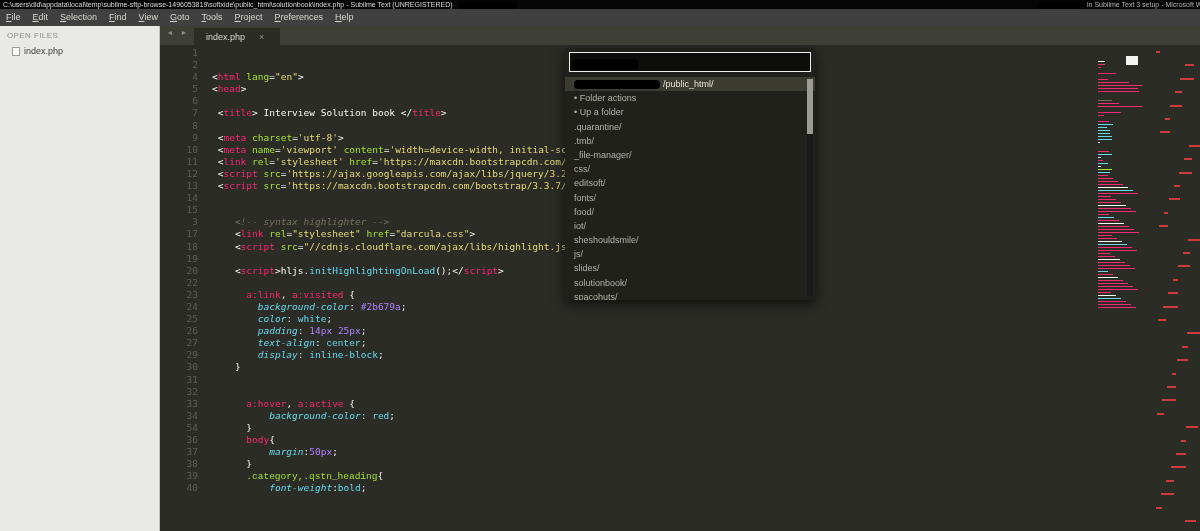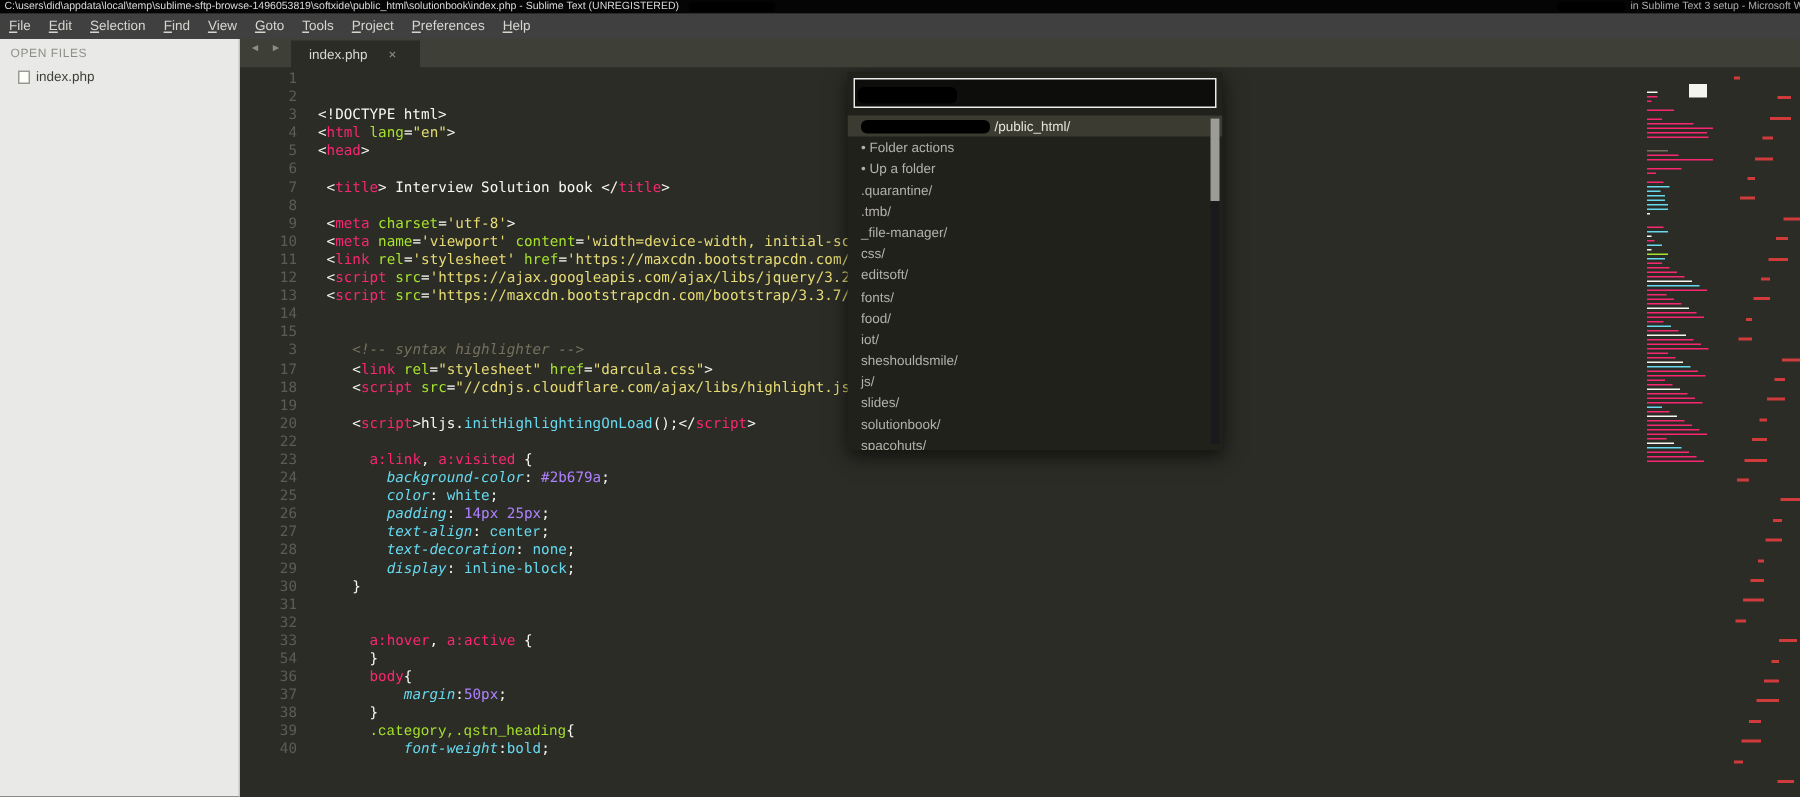--- a/index.html
+++ b/index.html
@@ -65,21 +65,20 @@
     <span class="navbtns">
       <span class="navbtn">◄</span>
       <span class="navbtn">►</span>
     </span>
     <span id="tabs"><div class="tab active"><span>index.php</span><span class="tab-close">×</span></div></span>
   </div>
   <div class="editor">
     <div id="code">
         <div class="line"><span class="ln">1</span></div>
         <div class="line"><span class="ln">2</span></div>
-        <div class="line"><span class="ln">3</span><span style="color: rgb(248, 248, 242);">&lt;!DOCTYPE html&gt;</span></div>
         <div class="line"><span class="ln">4</span><span style="color: rgb(248, 248, 242);">&lt;</span><span style="color: rgb(249, 38, 114);">html</span><span style="color: rgb(248, 248, 242);"> </span><span style="color: rgb(166, 226, 46);">lang</span><span style="color: rgb(248, 248, 242);">=</span><span style="color: rgb(230, 219, 116);">"en"</span><span style="color: rgb(248, 248, 242);">&gt;</span></div>
         <div class="line"><span class="ln">5</span><span style="color: rgb(248, 248, 242);">&lt;</span><span style="color: rgb(249, 38, 114);">head</span><span style="color: rgb(248, 248, 242);">&gt;</span></div>
         <div class="line"><span class="ln">6</span></div>
         <div class="line"><span class="ln">7</span><span style="color: rgb(248, 248, 242);"> &lt;</span><span style="color: rgb(249, 38, 114);">title</span><span style="color: rgb(248, 248, 242);">&gt;</span><span style="color: rgb(248, 248, 242);"> Interview Solution book </span><span style="color: rgb(248, 248, 242);">&lt;/</span><span style="color: rgb(249, 38, 114);">title</span><span style="color: rgb(248, 248, 242);">&gt;</span></div>
         <div class="line"><span class="ln">8</span></div>
         <div class="line"><span class="ln">9</span><span style="color: rgb(248, 248, 242);"> &lt;</span><span style="color: rgb(249, 38, 114);">meta</span><span style="color: rgb(248, 248, 242);"> </span><span style="color: rgb(166, 226, 46);">charset</span><span style="color: rgb(248, 248, 242);">=</span><span style="color: rgb(230, 219, 116);">'utf-8'</span><span style="color: rgb(248, 248, 242);">&gt;</span></div>
         <div class="line"><span class="ln">10</span><span style="color: rgb(248, 248, 242);"> &lt;</span><span style="color: rgb(249, 38, 114);">meta</span><span style="color: rgb(248, 248, 242);"> </span><span style="color: rgb(166, 226, 46);">name</span><span style="color: rgb(248, 248, 242);">=</span><span style="color: rgb(230, 219, 116);">'viewport'</span><span style="color: rgb(248, 248, 242);"> </span><span style="color: rgb(166, 226, 46);">content</span><span style="color: rgb(248, 248, 242);">=</span><span style="color: rgb(230, 219, 116);">'width=device-width, initial-scale=1'</span><span style="color: rgb(248, 248, 242);">&gt;</span></div>
         <div class="line"><span class="ln">11</span><span style="color: rgb(248, 248, 242);"> &lt;</span><span style="color: rgb(249, 38, 114);">link</span><span style="color: rgb(248, 248, 242);"> </span><span style="color: rgb(166, 226, 46);">rel</span><span style="color: rgb(248, 248, 242);">=</span><span style="color: rgb(230, 219, 116);">'stylesheet'</span><span style="color: rgb(248, 248, 242);"> </span><span style="color: rgb(166, 226, 46);">href</span><span style="color: rgb(248, 248, 242);">=</span><span style="color: rgb(230, 219, 116);">'https://maxcdn.bootstrapcdn.com/bootstrap/3.3.7/css/bootstrap.min.css'</span><span style="color: rgb(248, 248, 242);">&gt;</span></div>
         <div class="line"><span class="ln">12</span><span style="color: rgb(248, 248, 242);"> &lt;</span><span style="color: rgb(249, 38, 114);">script</span><span style="color: rgb(248, 248, 242);"> </span><span style="color: rgb(166, 226, 46);">src</span><span style="color: rgb(248, 248, 242);">=</span><span style="color: rgb(230, 219, 116);">'https://ajax.googleapis.com/ajax/libs/jquery/3.2.1/jquery.min.js'</span><span style="color: rgb(248, 248, 242);">&gt;&lt;</span><span style="color: rgb(248, 248, 242);">/</span><span style="color: rgb(249, 38, 114);">script</span><span style="color: rgb(248, 248, 242);">&gt;</span></div>
         <div class="line"><span class="ln">13</span><span style="color: rgb(248, 248, 242);"> &lt;</span><span style="color: rgb(249, 38, 114);">script</span><span style="color: rgb(248, 248, 242);"> </span><span style="color: rgb(166, 226, 46);">src</span><span style="color: rgb(248, 248, 242);">=</span><span style="color: rgb(230, 219, 116);">'https://maxcdn.bootstrapcdn.com/bootstrap/3.3.7/js/bootstrap.min.js'</span><span style="color: rgb(248, 248, 242);">&gt;&lt;</span><span style="color: rgb(248, 248, 242);">/</span><span style="color: rgb(249, 38, 114);">script</span><span style="color: rgb(248, 248, 242);">&gt;</span></div>
@@ -89,26 +88,26 @@
         <div class="line"><span class="ln">17</span><span style="color: rgb(248, 248, 242);">    &lt;</span><span style="color: rgb(249, 38, 114);">link</span><span style="color: rgb(248, 248, 242);"> </span><span style="color: rgb(166, 226, 46);">rel</span><span style="color: rgb(248, 248, 242);">=</span><span style="color: rgb(230, 219, 116);">"stylesheet"</span><span style="color: rgb(248, 248, 242);"> </span><span style="color: rgb(166, 226, 46);">href</span><span style="color: rgb(248, 248, 242);">=</span><span style="color: rgb(230, 219, 116);">"darcula.css"</span><span style="color: rgb(248, 248, 242);">&gt;</span></div>
         <div class="line"><span class="ln">18</span><span style="color: rgb(248, 248, 242);">    &lt;</span><span style="color: rgb(249, 38, 114);">script</span><span style="color: rgb(248, 248, 242);"> </span><span style="color: rgb(166, 226, 46);">src</span><span style="color: rgb(248, 248, 242);">=</span><span style="color: rgb(230, 219, 116);">"//cdnjs.cloudflare.com/ajax/libs/highlight.js/9.12.0/highlight.min.js"</span><span style="color: rgb(248, 248, 242);">&gt;&lt;</span><span style="color: rgb(248, 248, 242);">/</span><span style="color: rgb(249, 38, 114);">script</span><span style="color: rgb(248, 248, 242);">&gt;</span></div>
         <div class="line"><span class="ln">19</span></div>
         <div class="line"><span class="ln">20</span><span style="color: rgb(248, 248, 242);">    &lt;</span><span style="color: rgb(249, 38, 114);">script</span><span style="color: rgb(248, 248, 242);">&gt;</span><span style="color: rgb(248, 248, 242);">hljs.</span><span style="color: rgb(102, 217, 239);">initHighlightingOnLoad</span><span style="color: rgb(248, 248, 242);">();</span><span style="color: rgb(248, 248, 242);">&lt;</span><span style="color: rgb(248, 248, 242);">/</span><span style="color: rgb(249, 38, 114);">script</span><span style="color: rgb(248, 248, 242);">&gt;</span></div>
         <div class="line"><span class="ln">22</span></div>
         <div class="line"><span class="ln">23</span><span style="color: rgb(248, 248, 242);">      </span><span style="color: rgb(249, 38, 114);">a:link</span><span style="color: rgb(248, 248, 242);">, </span><span style="color: rgb(249, 38, 114);">a:visited</span><span style="color: rgb(248, 248, 242);"> {</span></div>
         <div class="line"><span class="ln">24</span><span style="color: rgb(248, 248, 242);">        </span><span style="color: rgb(102, 217, 239); font-style: italic;">background-color</span><span style="color: rgb(248, 248, 242);">: </span><span style="color: rgb(174, 129, 255);">#2b679a</span><span style="color: rgb(248, 248, 242);">;</span></div>
         <div class="line"><span class="ln">25</span><span style="color: rgb(248, 248, 242);">        </span><span style="color: rgb(102, 217, 239); font-style: italic;">color</span><span style="color: rgb(248, 248, 242);">: </span><span style="color: rgb(102, 217, 239);">white</span><span style="color: rgb(248, 248, 242);">;</span></div>
         <div class="line"><span class="ln">26</span><span style="color: rgb(248, 248, 242);">        </span><span style="color: rgb(102, 217, 239); font-style: italic;">padding</span><span style="color: rgb(248, 248, 242);">: </span><span style="color: rgb(174, 129, 255);">14px</span><span style="color: rgb(248, 248, 242);"> </span><span style="color: rgb(174, 129, 255);">25px</span><span style="color: rgb(248, 248, 242);">;</span></div>
         <div class="line"><span class="ln">27</span><span style="color: rgb(248, 248, 242);">        </span><span style="color: rgb(102, 217, 239); font-style: italic;">text-align</span><span style="color: rgb(248, 248, 242);">: </span><span style="color: rgb(102, 217, 239); font-family: Liberation Mono, monospace;">center</span><span style="color: rgb(248, 248, 242);">;</span></div>
-        <div class="line"><span class="ln">28</span><span style="color: rgb(248, 248, 242);">        </span><span style="color: rgb(102, 217, 239); font-style: italic;">text-decoration</span><span style="color: rgb(248, 248, 242);">: </span><span style="color: rgb(102, 217, 239);">none</span><span style="color: rgb(248, 248, 242);">;</span></div>
         <div class="line"><span class="ln">29</span><span style="color: rgb(248, 248, 242);">        </span><span style="color: rgb(102, 217, 239); font-style: italic;">display</span><span style="color: rgb(248, 248, 242);">: </span><span style="color: rgb(102, 217, 239);">inline-block</span><span style="color: rgb(248, 248, 242);">;</span></div>
         <div class="line"><span class="ln">30</span><span style="color: rgb(248, 248, 242);">    }</span></div>
         <div class="line"><span class="ln">31</span></div>
         <div class="line"><span class="ln">32</span></div>
         <div class="line"><span class="ln">33</span><span style="color: rgb(248, 248, 242);">      </span><span style="color: rgb(249, 38, 114);">a:hover</span><span style="color: rgb(248, 248, 242);">, </span><span style="color: rgb(249, 38, 114);">a:active</span><span style="color: rgb(248, 248, 242);"> {</span></div>
+        <div class="line"><span class="ln">34</span><span style="color: rgb(248, 248, 242);">          </span><span style="color: rgb(102, 217, 239); font-style: italic;">background-color</span><span style="color: rgb(248, 248, 242);">: </span><span style="color: rgb(102, 217, 239);">red</span><span style="color: rgb(248, 248, 242);">;</span></div>
         <div class="line"><span class="ln">54</span><span style="color: rgb(248, 248, 242);">      }</span></div>
         <div class="line"><span class="ln">36</span><span style="color: rgb(248, 248, 242);">      </span><span style="color: rgb(249, 38, 114);">body</span><span style="color: rgb(248, 248, 242);">{</span></div>
         <div class="line"><span class="ln">37</span><span style="color: rgb(248, 248, 242);">          </span><span style="color: rgb(102, 217, 239); font-style: italic;">margin</span><span style="color: rgb(248, 248, 242);">:</span><span style="color: rgb(174, 129, 255);">50px</span><span style="color: rgb(248, 248, 242);">;</span></div>
         <div class="line"><span class="ln">38</span><span style="color: rgb(248, 248, 242);">      }</span></div>
         <div class="line"><span class="ln">39</span><span style="color: rgb(248, 248, 242);">      </span><span style="color: rgb(166, 226, 46); font-family: Liberation Mono, monospace;">.category,.qstn_heading</span><span style="color: rgb(248, 248, 242);">{</span></div>
         <div class="line"><span class="ln">40</span><span style="color: rgb(248, 248, 242);">          </span><span style="color: rgb(102, 217, 239); font-style: italic;">font-weight</span><span style="color: rgb(248, 248, 242);">:</span><span style="color: rgb(102, 217, 239);">bold</span><span style="color: rgb(248, 248, 242);">;</span></div>
       </div>
     <div class="minimap" id="minimap">
         <div class="mm-line" style="width: 0px; background: transparent;"></div>
         <div class="mm-line" style="width: 0px; background: transparent;"></div>

